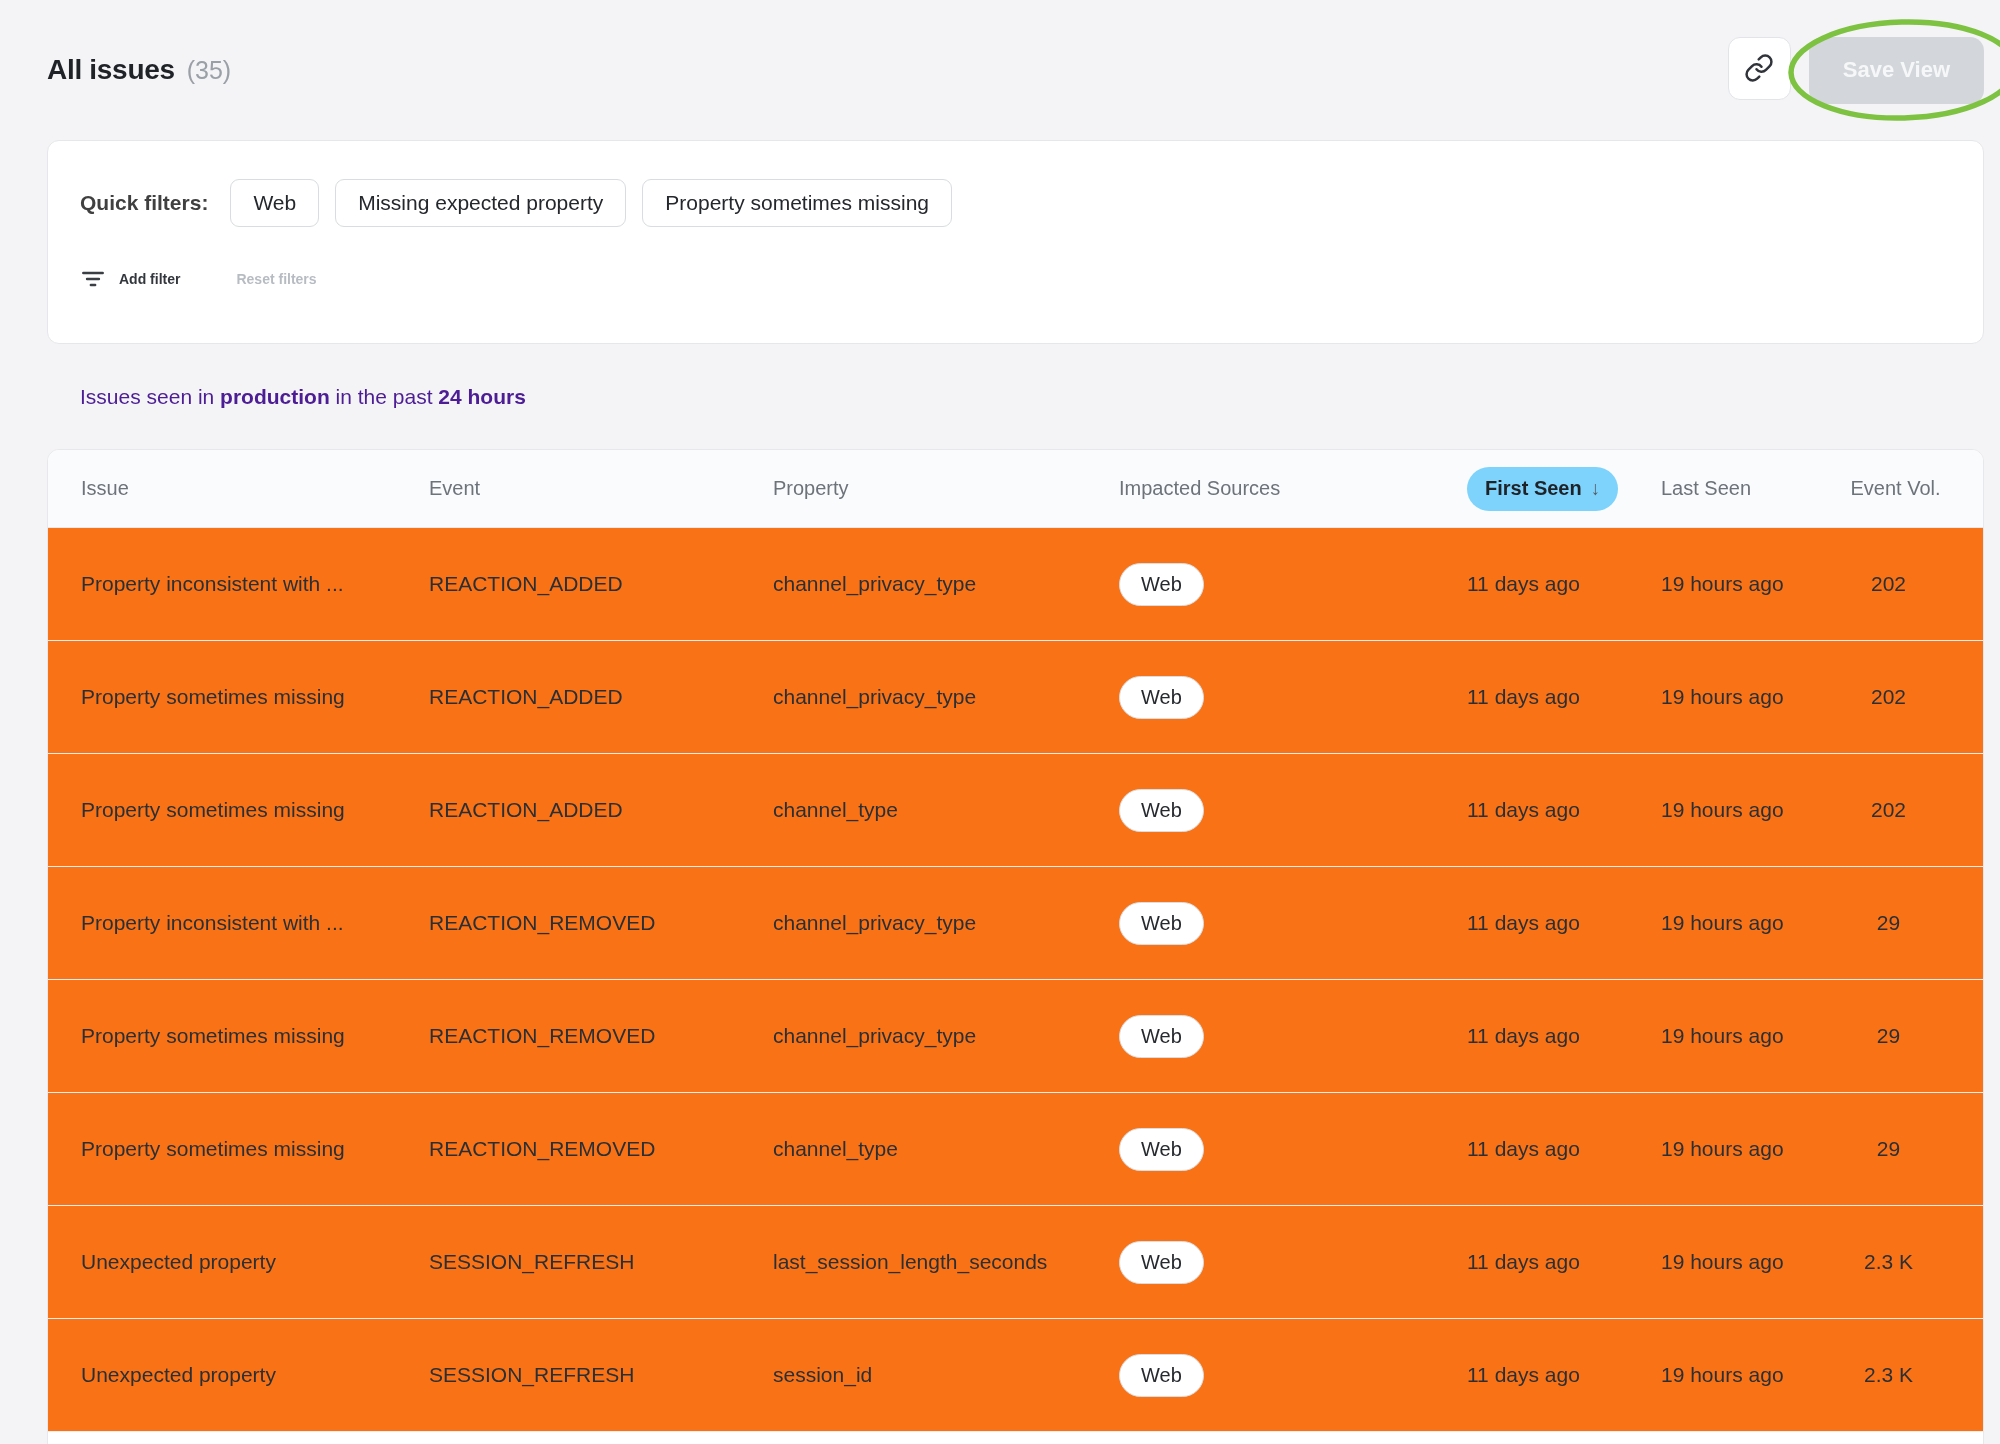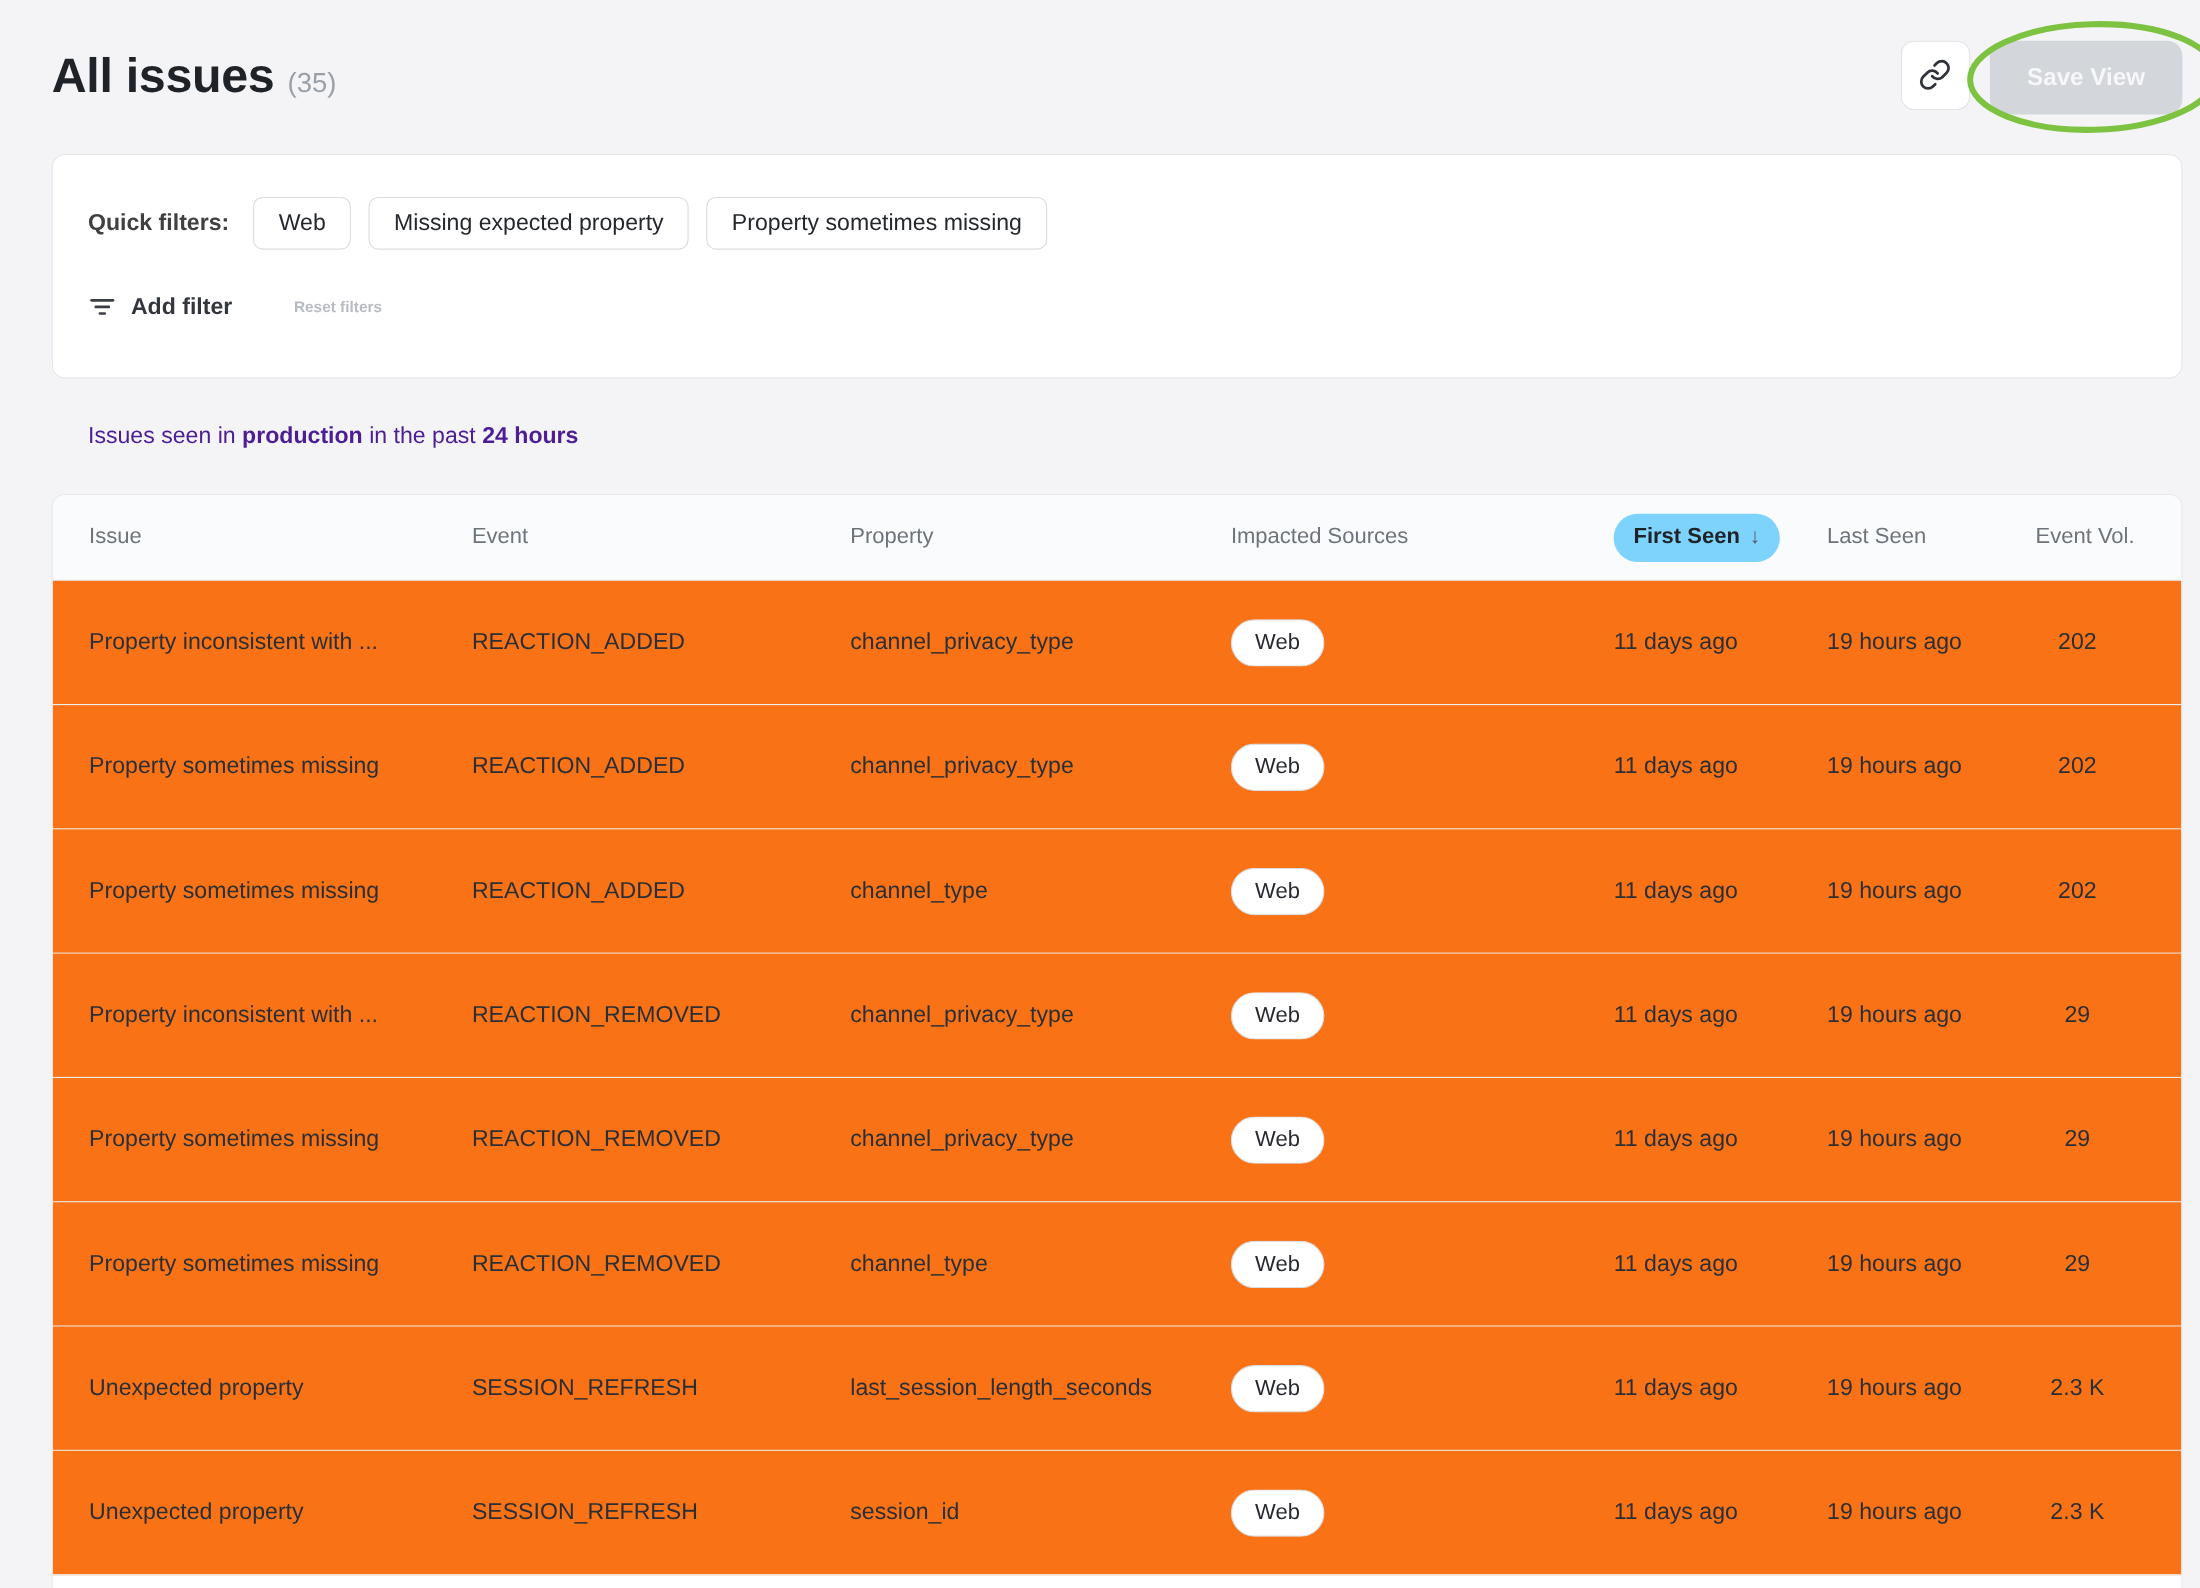--- a/index.html
+++ b/index.html
@@ -14,21 +14,21 @@
   .page { padding:0 16px 0 47px; }
 
   
   .topbar {
     height:140px;
     display:flex;
     align-items:center;
     justify-content:space-between;
   }
   .title-wrap { display:flex; align-items:baseline; }
-  .title-wrap h1 { font-size:44px; font-weight:700; color:#1f2328; letter-spacing:-0.3px; }
+  .title-wrap h1 { font-size:28px; font-weight:700; color:#1f2328; letter-spacing:-0.3px; }
   .count { font-size:25px; color:#9aa0a7; font-weight:400; margin-left:12px; }
 
   .actions { display:flex; gap:18px; }
   .icon-btn {
     width:63px; height:63px;
     background:#ffffff;
     border:1px solid #e2e4e8;
     border-radius:12px;
     display:flex; align-items:center; justify-content:center;
     cursor:pointer;
@@ -74,21 +74,21 @@
     border-radius:9px;
     font-family:inherit;
     font-size:21px;
     color:#24272c;
     cursor:pointer;
   }
   .filters-row2 { display:flex; align-items:center; margin-top:32px; height:40px; }
   .add-filter {
     display:flex; align-items:center; gap:13px;
     background:none; border:none; cursor:pointer;
-    font-family:inherit; font-size:21px; font-weight:700; color:#33373d;
+    font-family:inherit; font-size:14px; font-weight:700; color:#33373d;
   }
   .add-filter svg { width:26px; height:26px; stroke:#3a3f45; }
   .reset-filters {
     background:none; border:none; cursor:default;
     font-family:inherit; font-size:14px; font-weight:600; color:#b7bcc3;
     margin-left:56px;
   }
 
   
   .summary {

